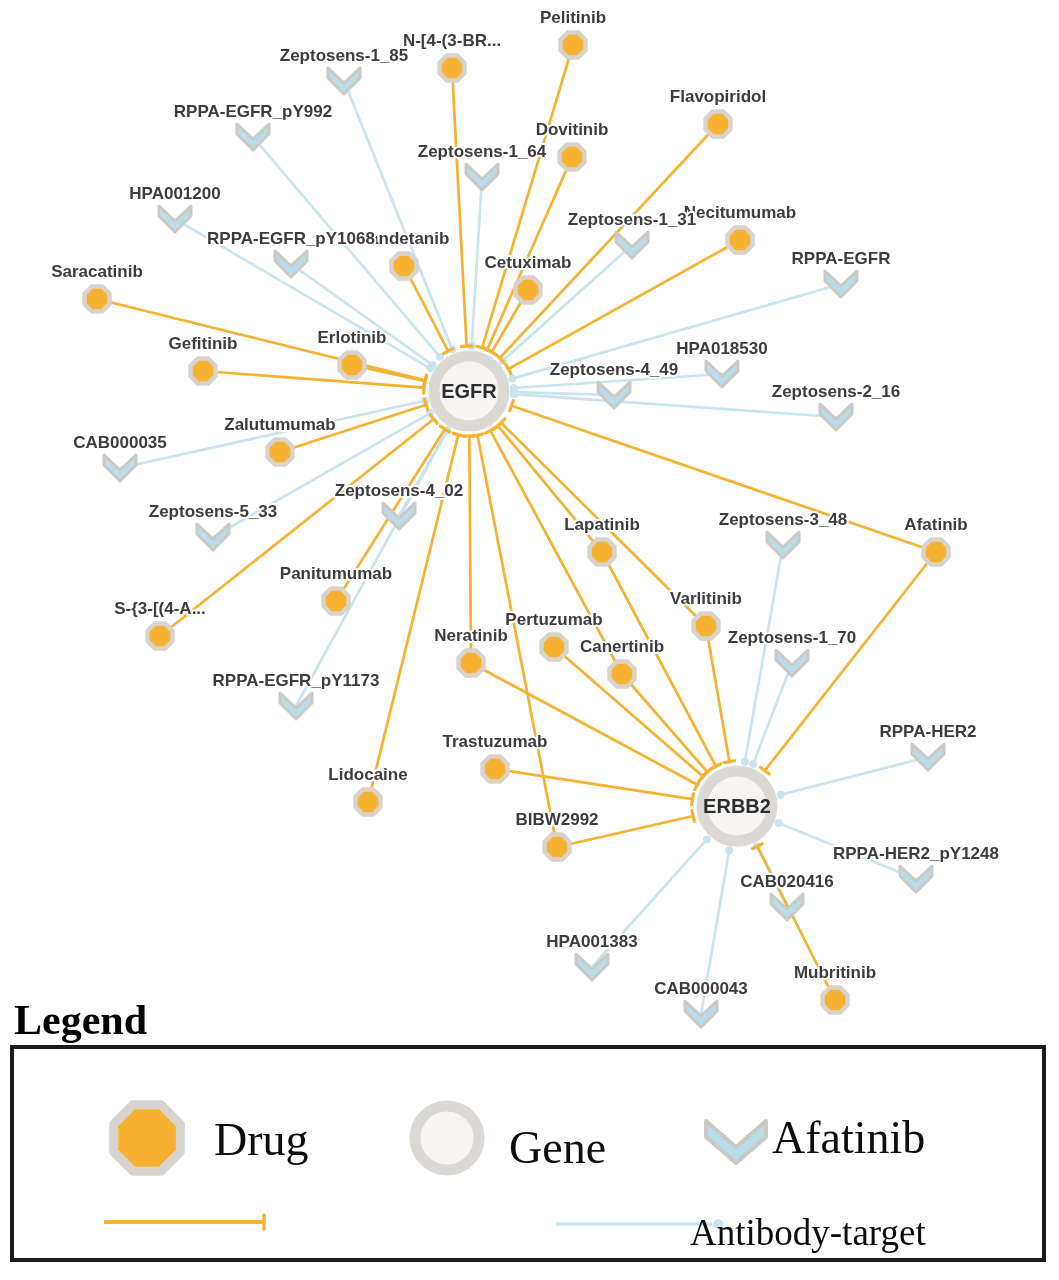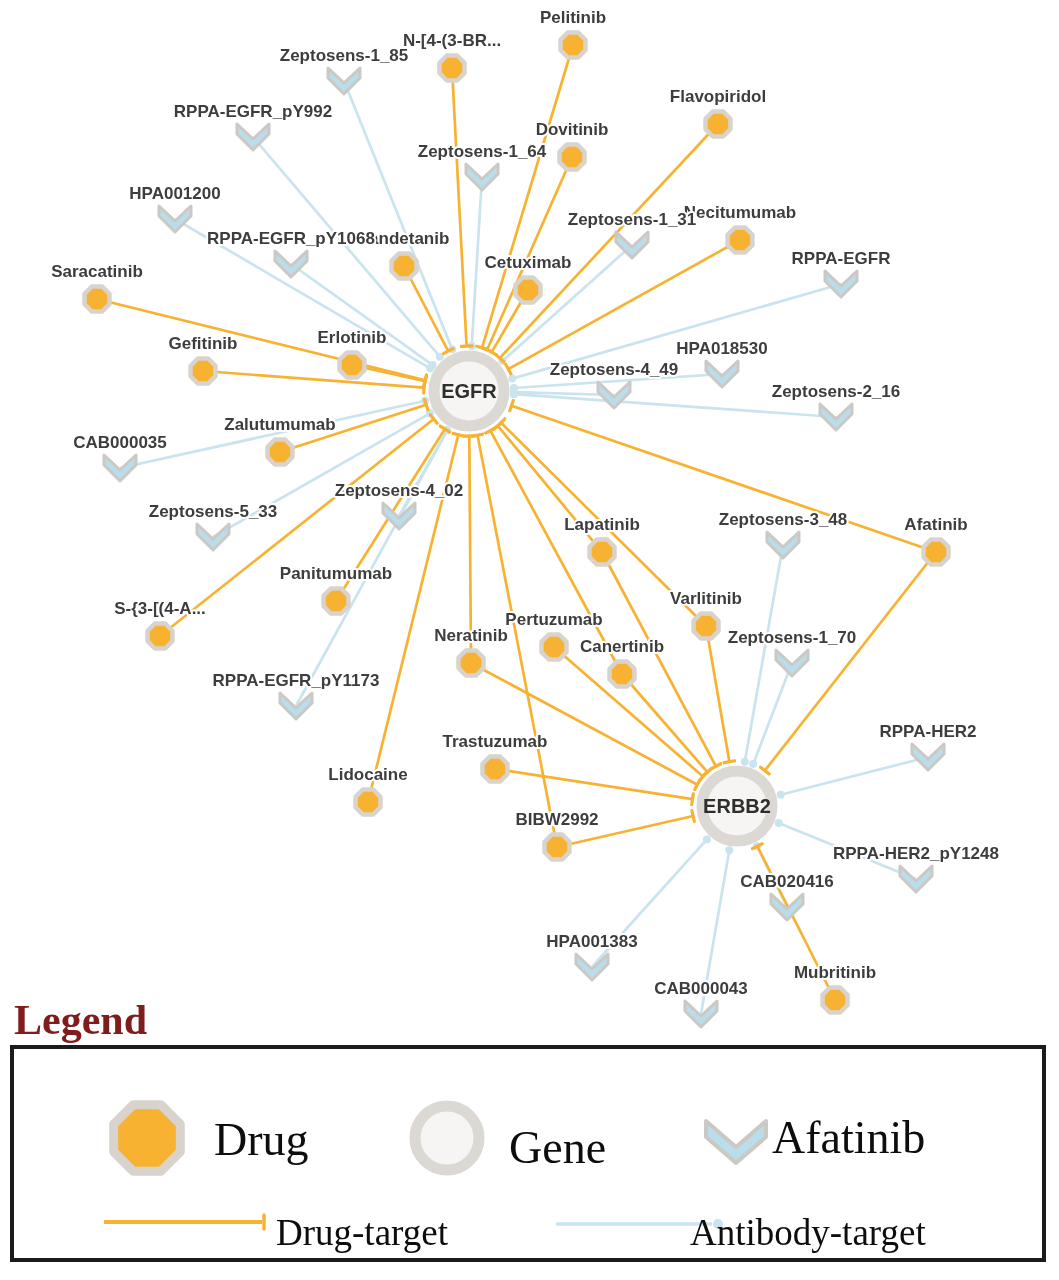--- a/index.html
+++ b/index.html
@@ -10,21 +10,21 @@
   #network-svg{position:absolute;left:0;top:0;}
   .node-label{
     font-family:"Liberation Sans",sans-serif;font-weight:bold;font-size:17px;
     fill:#3d3d3d;stroke:#ffffff;stroke-width:4px;paint-order:stroke;stroke-linejoin:round;
   }
   .gene-label{
     font-family:"Liberation Sans",sans-serif;font-weight:bold;font-size:20px;fill:#2e2e2e;
   }
   .legend-title{
     position:absolute;left:14px;top:996px;
-    font-family:"Liberation Serif",serif;font-weight:bold;font-size:42px;color:#7f1d1d;
+    font-family:"Liberation Serif",serif;font-weight:bold;font-size:42px;color:#000000;
   }
   .legend-box{
     position:absolute;left:10px;top:1045px;width:1036px;height:217px;
     border:4px solid #1b1b1b;background:#fff;box-sizing:border-box;
   }
   .legend-box svg, .legend-box span{position:absolute;display:block;}
   .li-label{font-family:"Liberation Serif",serif;color:#0d0d0d;white-space:nowrap;}
   .li-big{font-size:46px;}
   .li-small{font-size:37px;}
   .li-drug-icon{left:90px;top:46px;}
@@ -217,20 +217,19 @@
 
   <svg class="li-ab-icon" width="68" height="56" viewBox="0 0 68 56">
     <path d="M4,8 L34,34 L64,8 L64,24 L34,50 L4,24 Z" stroke-width="4" stroke-linejoin="round" fill="#B9DDEB" stroke="#CCC8C3"></path>
   </svg>
   <span class="li-label li-big li-ab-label">Afatinib</span>
 
   <svg class="li-dt-icon" width="175" height="18" viewBox="0 0 175 18">
     <line x1="2" y1="9" x2="160" y2="9" stroke-width="4" stroke="#F7B231"></line>
     <line x1="162" y1="2" x2="162" y2="16" stroke-width="3.5" stroke-linecap="round" stroke="#F7B231"></line>
   </svg>
-  <span class="li-label li-small li-dt-label">Drug-target</span>
 
   <svg class="li-at-icon" width="175" height="18" viewBox="0 0 175 18">
     <line x1="2" y1="9" x2="158" y2="9" stroke-width="3.5" stroke="#C9E4EE"></line>
     <circle cx="164" cy="9" r="5" fill="#C9E4EE"></circle>
   </svg>
   <span class="li-label li-small li-at-label">Antibody-target</span>
 </div>
 
 </body></html>

